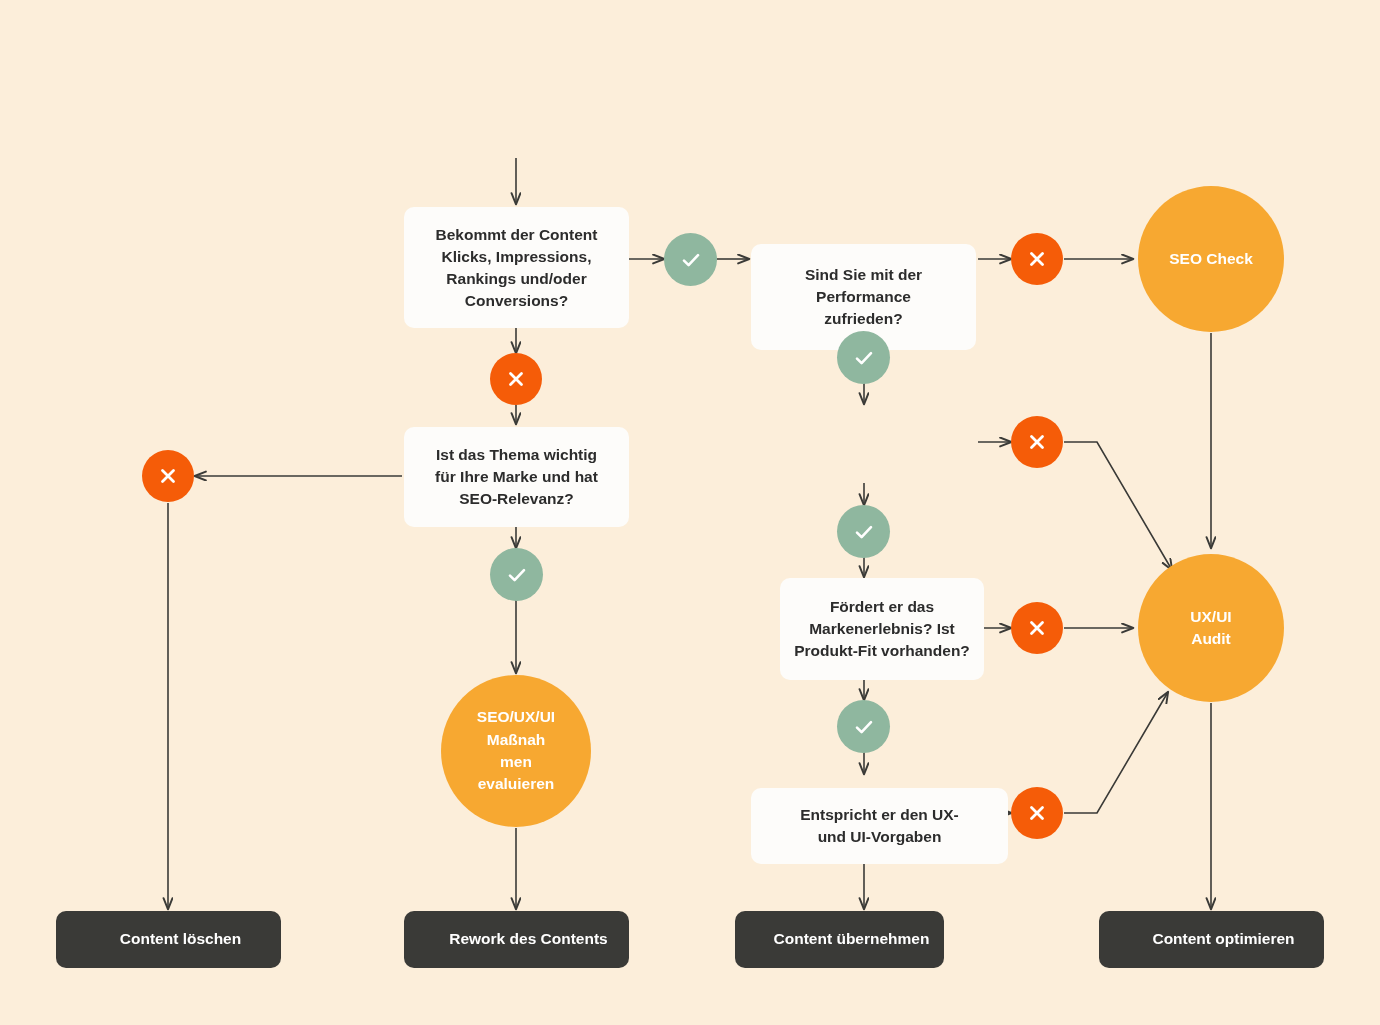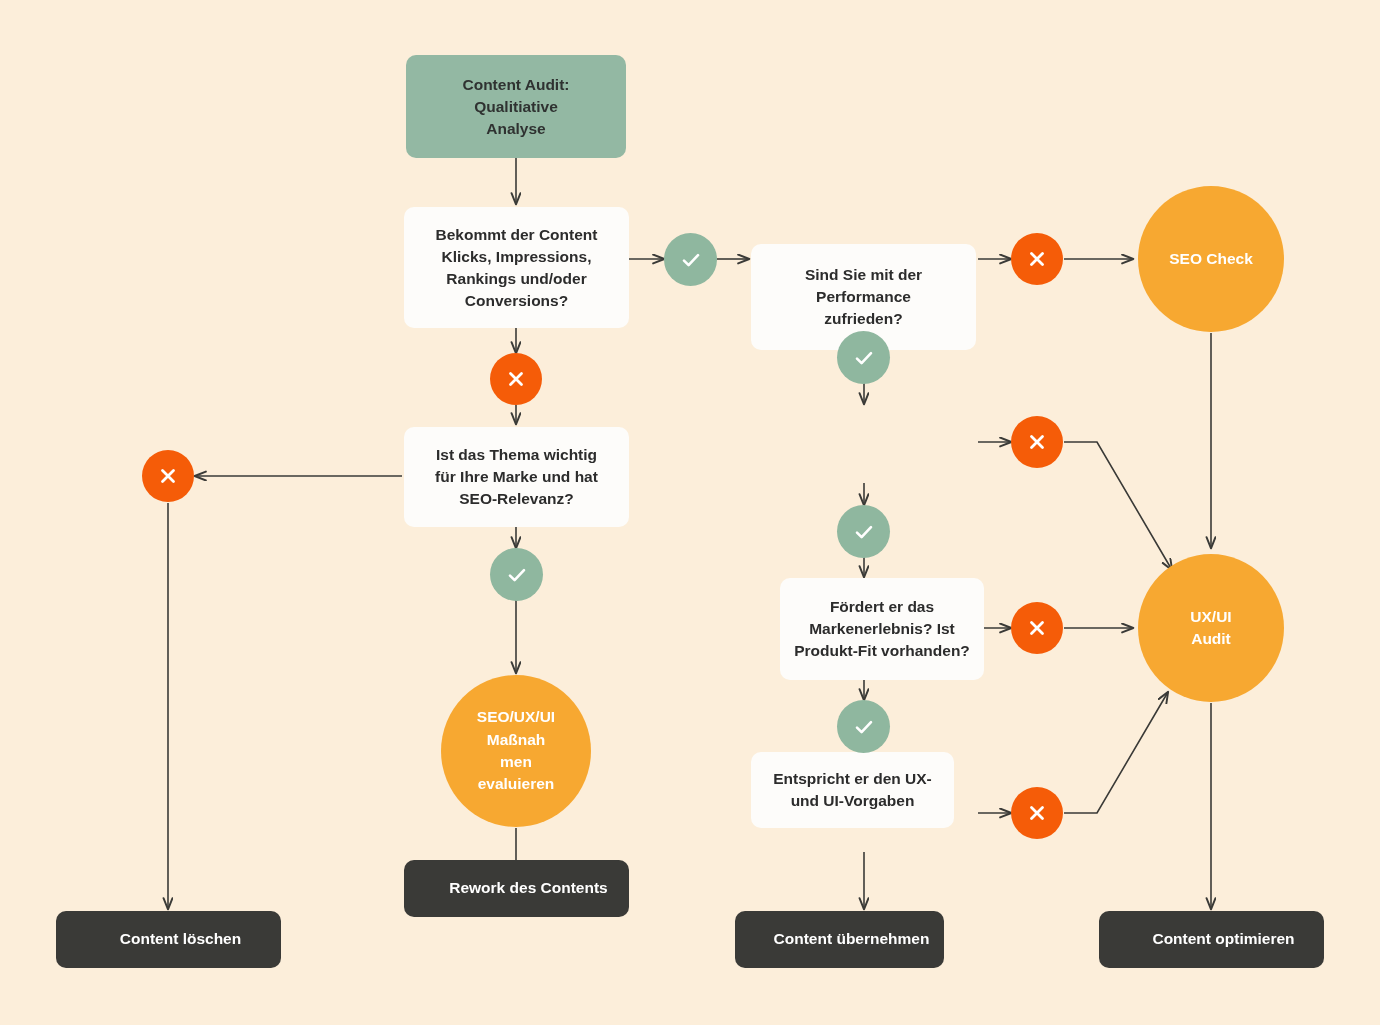--- a/index.html
+++ b/index.html
@@ -151,25 +151,20 @@
       <path d="M1064,813 L1097,813 L1168,692"></path>
 
       <path d="M864,852 L864,909"></path>
 
       <path d="M1211,333 L1211,548"></path>
 
       <path d="M1211,703 L1211,909"></path>
     </g>
   </svg>
 
-  <div class="node start" style="left:406px; top:55px; width:220px; height:103px;">
-    <span class="node-text">Content Audit:
-Qualitiative
-Analyse</span>
-  </div>
 
   <div class="node card" style="left:404px; top:207px; width:225px; height:121px;">
     <span class="node-text">Bekommt der Content
 Klicks, Impressions,
 Rankings und/oder
 Conversions?</span>
   </div>
 
   <div class="node card" style="left:751px; top:208px; width:225px; height:106px;margin-top:36px;">
     <span class="node-text">Sind Sie mit der
@@ -183,21 +178,21 @@
 SEO-Relevanz?</span>
   </div>
 
 
   <div class="node card" style="left:780px; top:578px; width:204px; height:102px;">
     <span class="node-text">Fördert er das
 Markenerlebnis? Ist
 Produkt-Fit vorhanden?</span>
   </div>
 
-  <div class="node card" style="left:751px; top:752px; width:203px; height:76px;">
+  <div class="node card" style="left:751px; top:788px; width:257px; height:76px;">
     <span class="node-text">Entspricht er den UX-
 und UI-Vorgaben</span>
   </div>
 
   <div class="node circle-node" style="left:1138px; top:186px; width:146px; height:146px;">
     <span class="node-text">SEO Check</span>
   </div>
 
   <div class="node circle-node" style="left:1138px; top:554px; width:146px; height:148px;">
     <span class="node-text">UX/UI
@@ -208,21 +203,21 @@
     <span class="node-text">SEO/UX/UI
 Maßnah
 men
 evaluieren</span>
   </div>
 
   <div class="node pill" style="left:56px; top:911px; width:225px; height:57px;">
     <span class="node-text">Content löschen</span>
   </div>
 
-  <div class="node pill" style="left:404px; top:860px; width:225px; height:57px;">
+  <div class="node pill" style="left:404px; top:911px; width:225px; height:57px;">
     <span class="node-text">Rework des Contents</span>
   </div>
 
   <div class="node pill" style="left:735px; top:911px; width:209px; height:57px;">
     <span class="node-text">Content übernehmen</span>
   </div>
 
   <div class="node pill" style="left:1099px; top:911px; width:225px; height:57px;">
     <span class="node-text">Content optimieren</span>
   </div>

